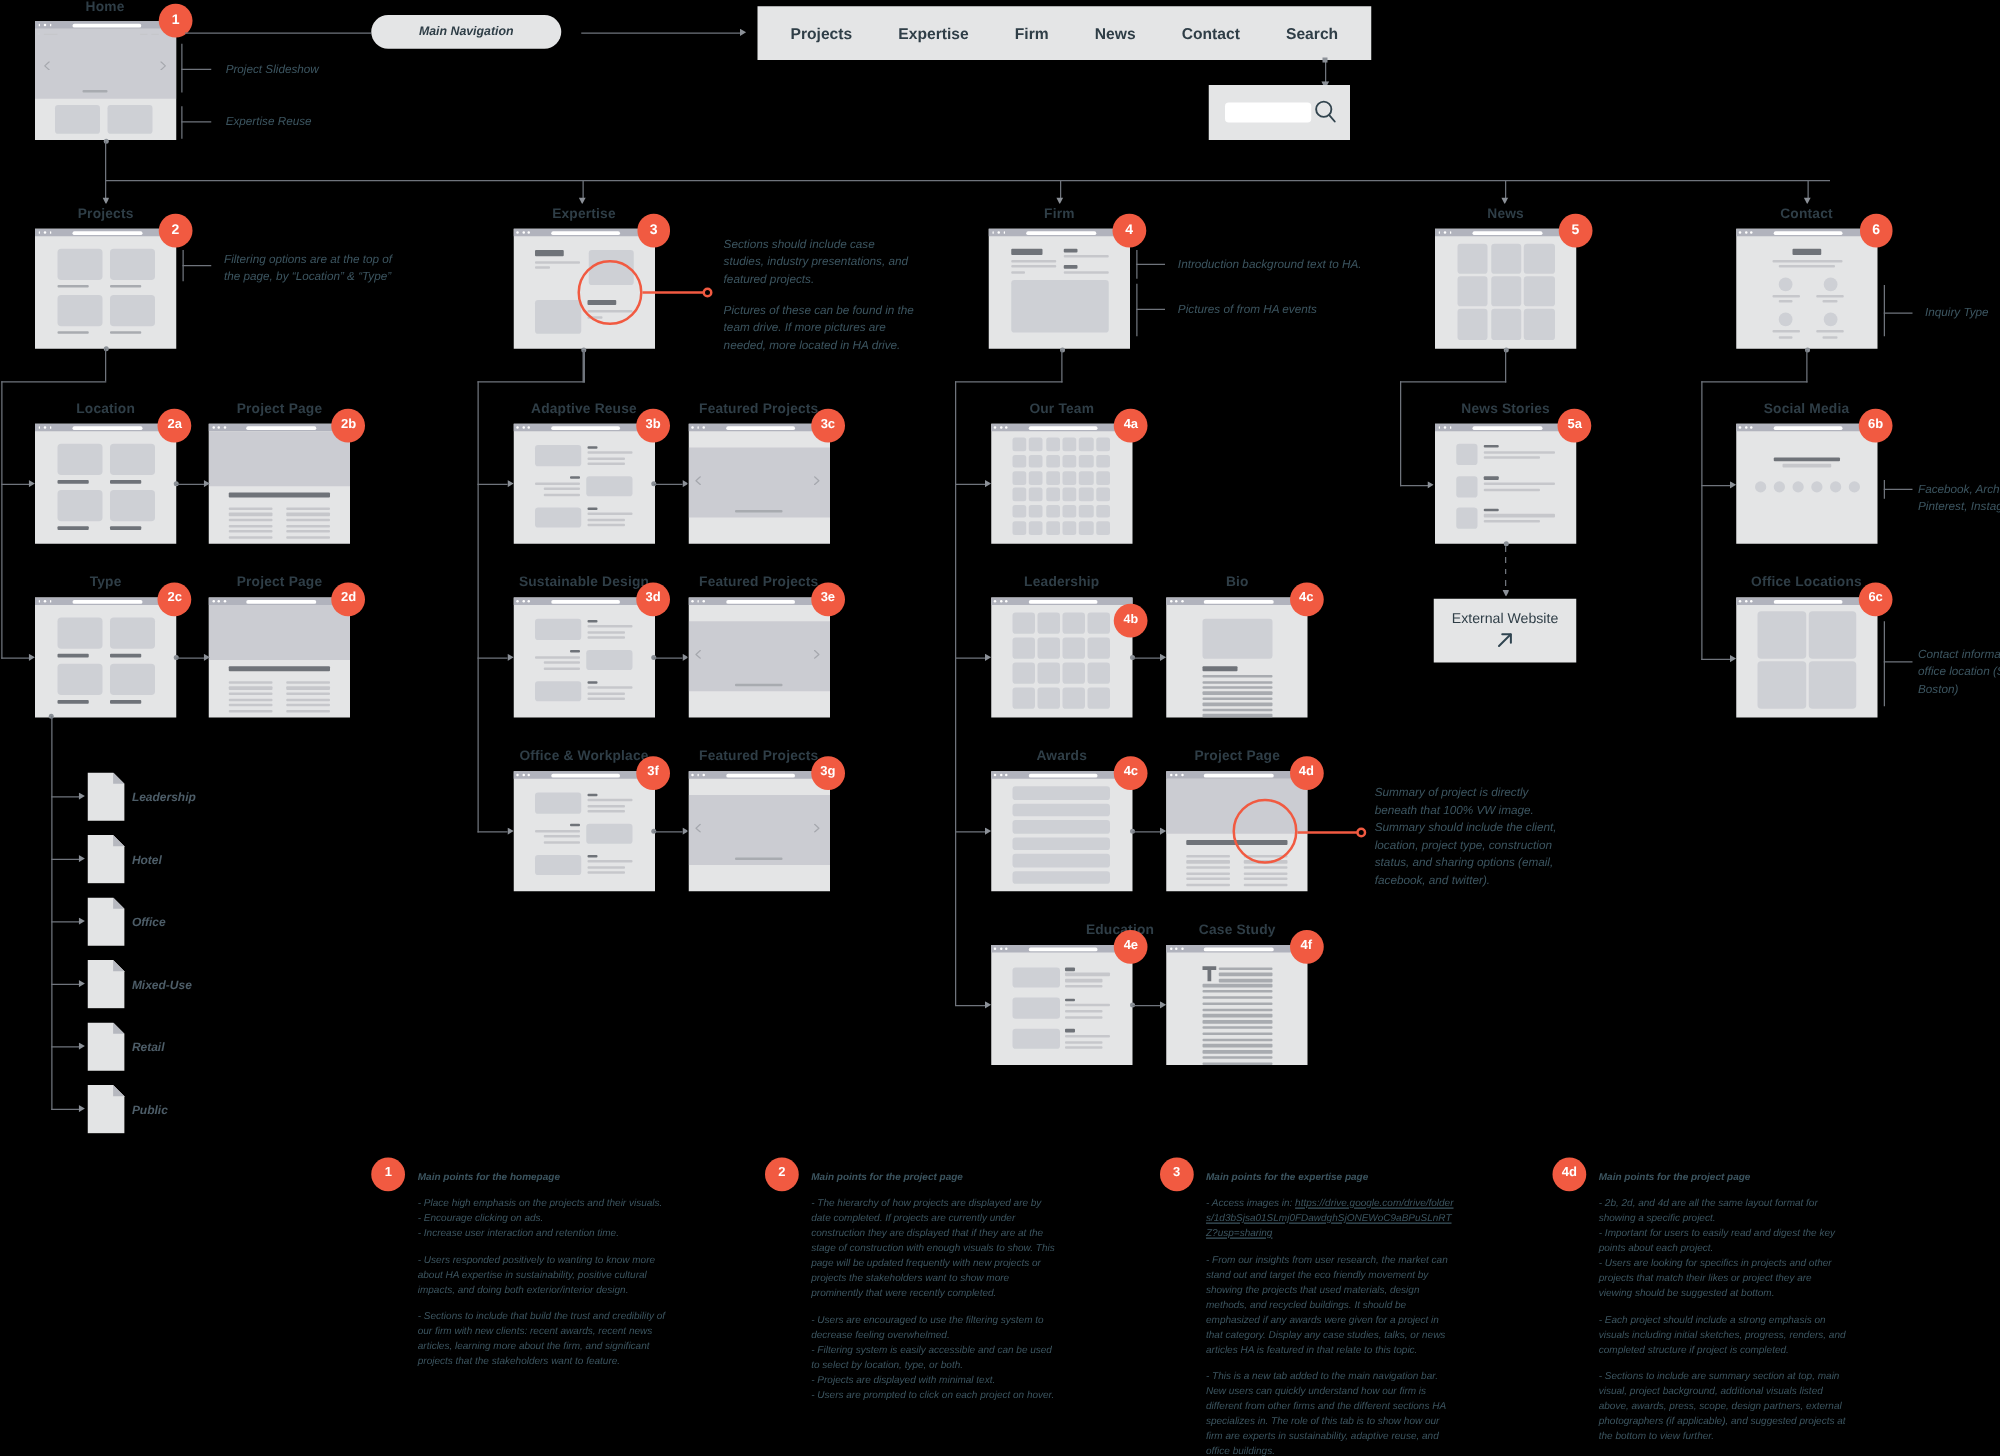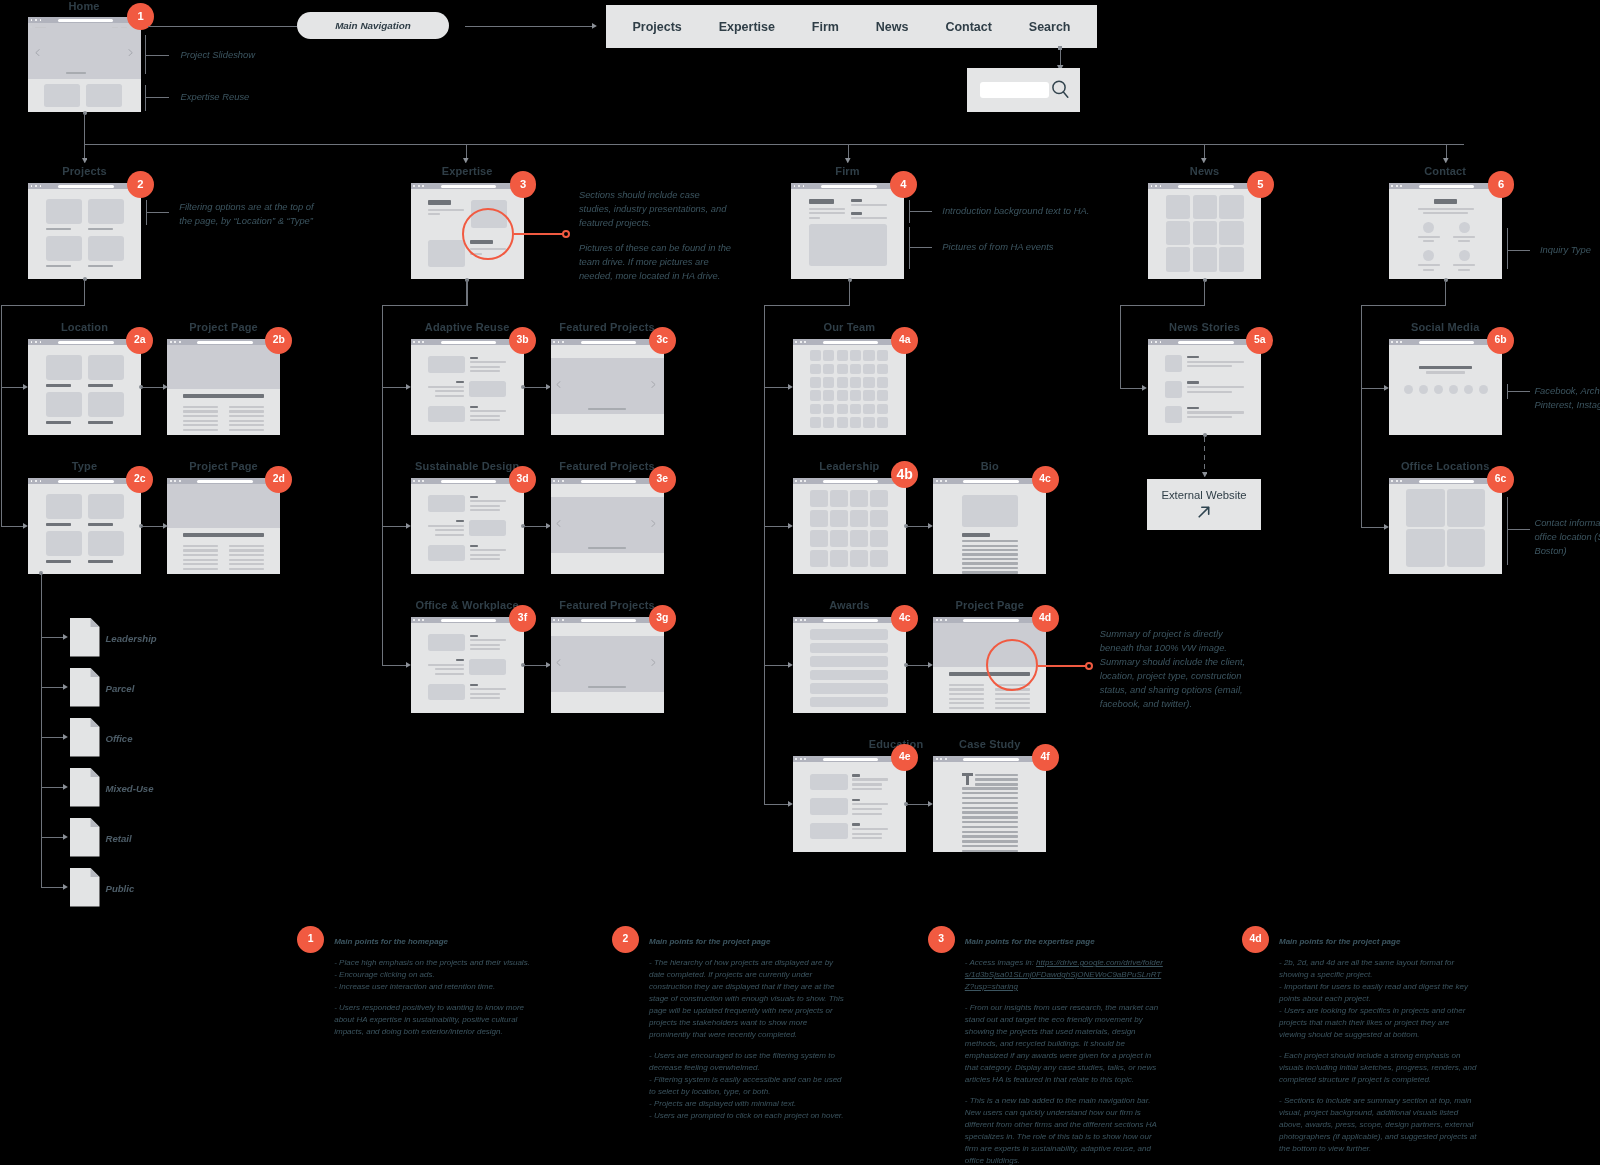--- a/index.html
+++ b/index.html
@@ -407,21 +407,21 @@
     </svg>
 <div class="dlabel" style="left:105.5px;top:632.5px">Leadership</div>
 <i class="hl" style="left:40.5px;top:687px;width:24px"></i>
 <svg class="arrow" style="left:63px;top:684.1px" width="4.9" height="5.8" viewBox="0 0 4.9 5.8">
       <path d="M0 0 L0 5.8 L4.9 2.9 Z" fill="#8b9097"></path>
     </svg>
 <svg class="docicon" style="left:70px;top:668px" width="29.5" height="39" viewBox="0 0 29.5 39">
       <path d="M0 0 L20.5 0 L29.5 9 L29.5 38.5 L0 38.5 Z" fill="#e3e4e5"></path>
       <path d="M20.5 0 L29.5 9 L20.5 9 Z" fill="#b6b8bf"></path>
     </svg>
-<div class="dlabel" style="left:105.5px;top:682.5px">Parcel</div>
+<div class="dlabel" style="left:105.5px;top:682.5px">Hotel</div>
 <i class="hl" style="left:40.5px;top:737px;width:24px"></i>
 <svg class="arrow" style="left:63px;top:734.1px" width="4.9" height="5.8" viewBox="0 0 4.9 5.8">
       <path d="M0 0 L0 5.8 L4.9 2.9 Z" fill="#8b9097"></path>
     </svg>
 <svg class="docicon" style="left:70px;top:718px" width="29.5" height="39" viewBox="0 0 29.5 39">
       <path d="M0 0 L20.5 0 L29.5 9 L29.5 38.5 L0 38.5 Z" fill="#e3e4e5"></path>
       <path d="M20.5 0 L29.5 9 L20.5 9 Z" fill="#b6b8bf"></path>
     </svg>
 <div class="dlabel" style="left:105.5px;top:732.5px">Office</div>
 <i class="hl" style="left:40.5px;top:787px;width:24px"></i>
@@ -711,21 +711,21 @@
         <i class="blk" style="left:37.01px;top:45.62px;width:18.1px;height:17.3px;border-radius:2.5px"></i>
         <i class="blk" style="left:57.12px;top:45.62px;width:18.1px;height:17.3px;border-radius:2.5px"></i>
         <i class="blk" style="left:77.22999999999999px;top:45.62px;width:18.1px;height:17.3px;border-radius:2.5px"></i>
         <i class="blk" style="left:16.9px;top:65.73px;width:18.1px;height:17.3px;border-radius:2.5px"></i>
         <i class="blk" style="left:37.01px;top:65.73px;width:18.1px;height:17.3px;border-radius:2.5px"></i>
         <i class="blk" style="left:57.12px;top:65.73px;width:18.1px;height:17.3px;border-radius:2.5px"></i>
         <i class="blk" style="left:77.22999999999999px;top:65.73px;width:18.1px;height:17.3px;border-radius:2.5px"></i>
       </div>
     </div>
 <div class="ntitle" style="left:849.4px;top:460px">Leadership</div>
-<div class="badge" style="left:891.2499999999999px;top:461px;width:26.9px;height:26.9px;font-size:14px">4b</div>
+<div class="badge" style="left:891.2499999999999px;top:483px;width:26.9px;height:26.9px;font-size:10px">4b</div>
 <div class="bw" style="left:933.3px;top:478px;width:113px;height:96px">
       <div class="bar">
         <i class="dot" style="left:2.6px"></i>
         <i class="dot" style="left:7.1px"></i>
         <i class="dot" style="left:11.6px"></i>
         <i class="url" style="left:30.0px;width:55.6px"></i>
       </div>
       <div class="bd">
         <i class="blk" style="left:28.7px;top:10.8px;width:55.9px;height:32.3px;border-radius:2.5px"></i>
         <i class="lnd" style="left:28.5px;top:48.8px;width:28.3px;height:4.0px"></i>
@@ -968,20 +968,21 @@
 <div class="note" style="left:1534.4px;top:516px;width:140px">Contact informa
 office location (S
 Boston)</div>
 <div class="badge" style="left:297.2px;top:926px;width:26.9px;height:26.9px;font-size:10.4px">1</div>
 <div class="fn" style="left:334.2px;top:936px;width:199px">
       <div class="fh">Main points for the homepage</div>
       <p>- Place high emphasis on the projects and their visuals.
 - Encourage clicking on ads.
 - Increase user interaction and retention time.</p>
       <p>- Users responded positively to wanting to know more about HA expertise in sustainability, positive cultural impacts, and doing both exterior/interior design.</p>
+      <p>- Sections to include that build the trust and credibility of our firm with new clients: recent awards, recent news articles, learning more about the firm, and significant projects that the stakeholders want to feature.</p>
     </div>
 <div class="badge" style="left:612px;top:926px;width:26.9px;height:26.9px;font-size:10.4px">2</div>
 <div class="fn" style="left:649px;top:936px;width:199px">
       <div class="fh">Main points for the project page</div>
       <p>- The hierarchy of how projects are displayed are by date completed. If projects are currently under construction they are displayed that if they are at the stage of construction with enough visuals to show. This page will be updated frequently with new projects or projects the stakeholders want to show more prominently that were recently completed.</p>
       <p>- Users are encouraged to use the filtering system to decrease feeling overwhelmed.
 - Filtering system is easily accessible and can be used to select by location, type, or both.
 - Projects are displayed with minimal text.
 - Users are prompted to click on each project on hover.</p>
     </div>

